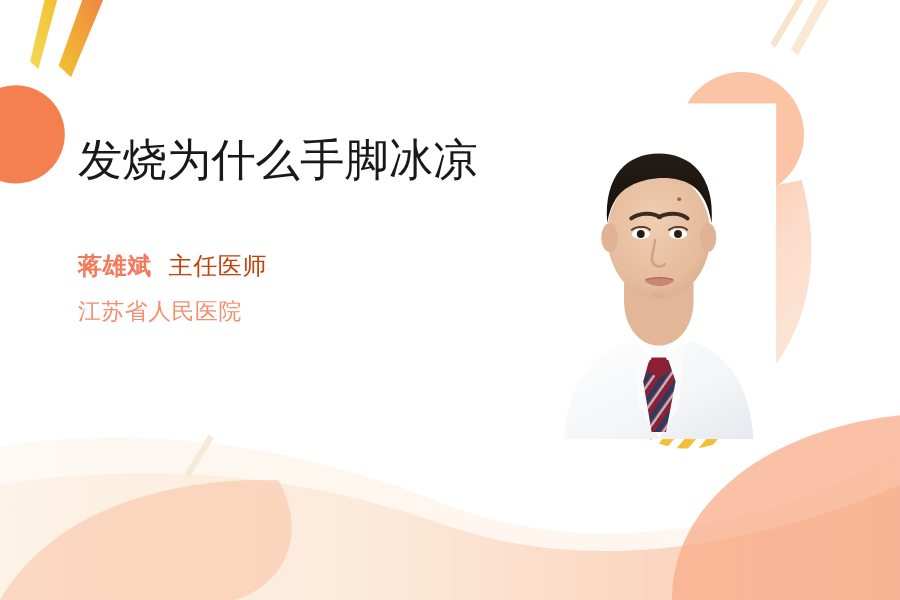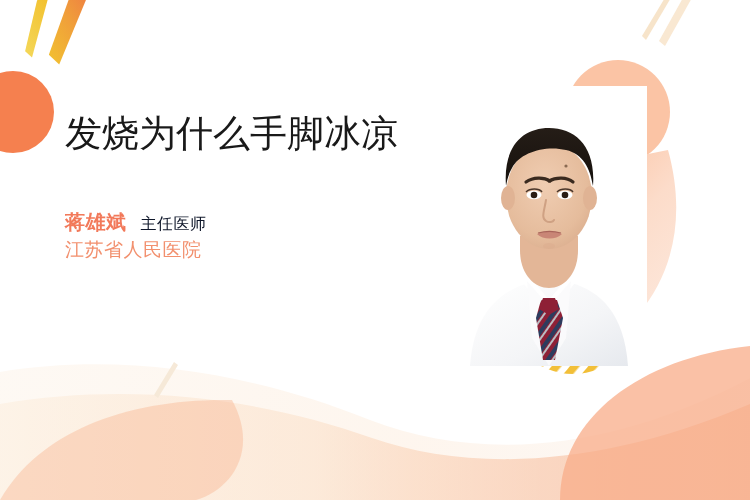--- a/index.html
+++ b/index.html
@@ -46,28 +46,28 @@
     line-height: 21px;
     white-space: nowrap;
   }
   .doctor-name {
     color: #f2795a;
     font-weight: bold;
     font-size: 20px;
     letter-spacing: 0.5px;
   }
   .doctor-title {
-    color: #0f172a;
+    color: #c2410c;
     font-weight: 400;
-    font-size: 16px;
+    font-size: 20px;
     margin-left: 14px;
     letter-spacing: 0.5px;
   }
   .affil {
-    margin-top: 3px;
+    margin-top: 15px;
     font-size: 19px;
     line-height: 26px;
     color: #f2906e;
     letter-spacing: 0.5px;
   }
   .affil div { white-space: nowrap; }
 </style>
 </head>
 <body>
 

